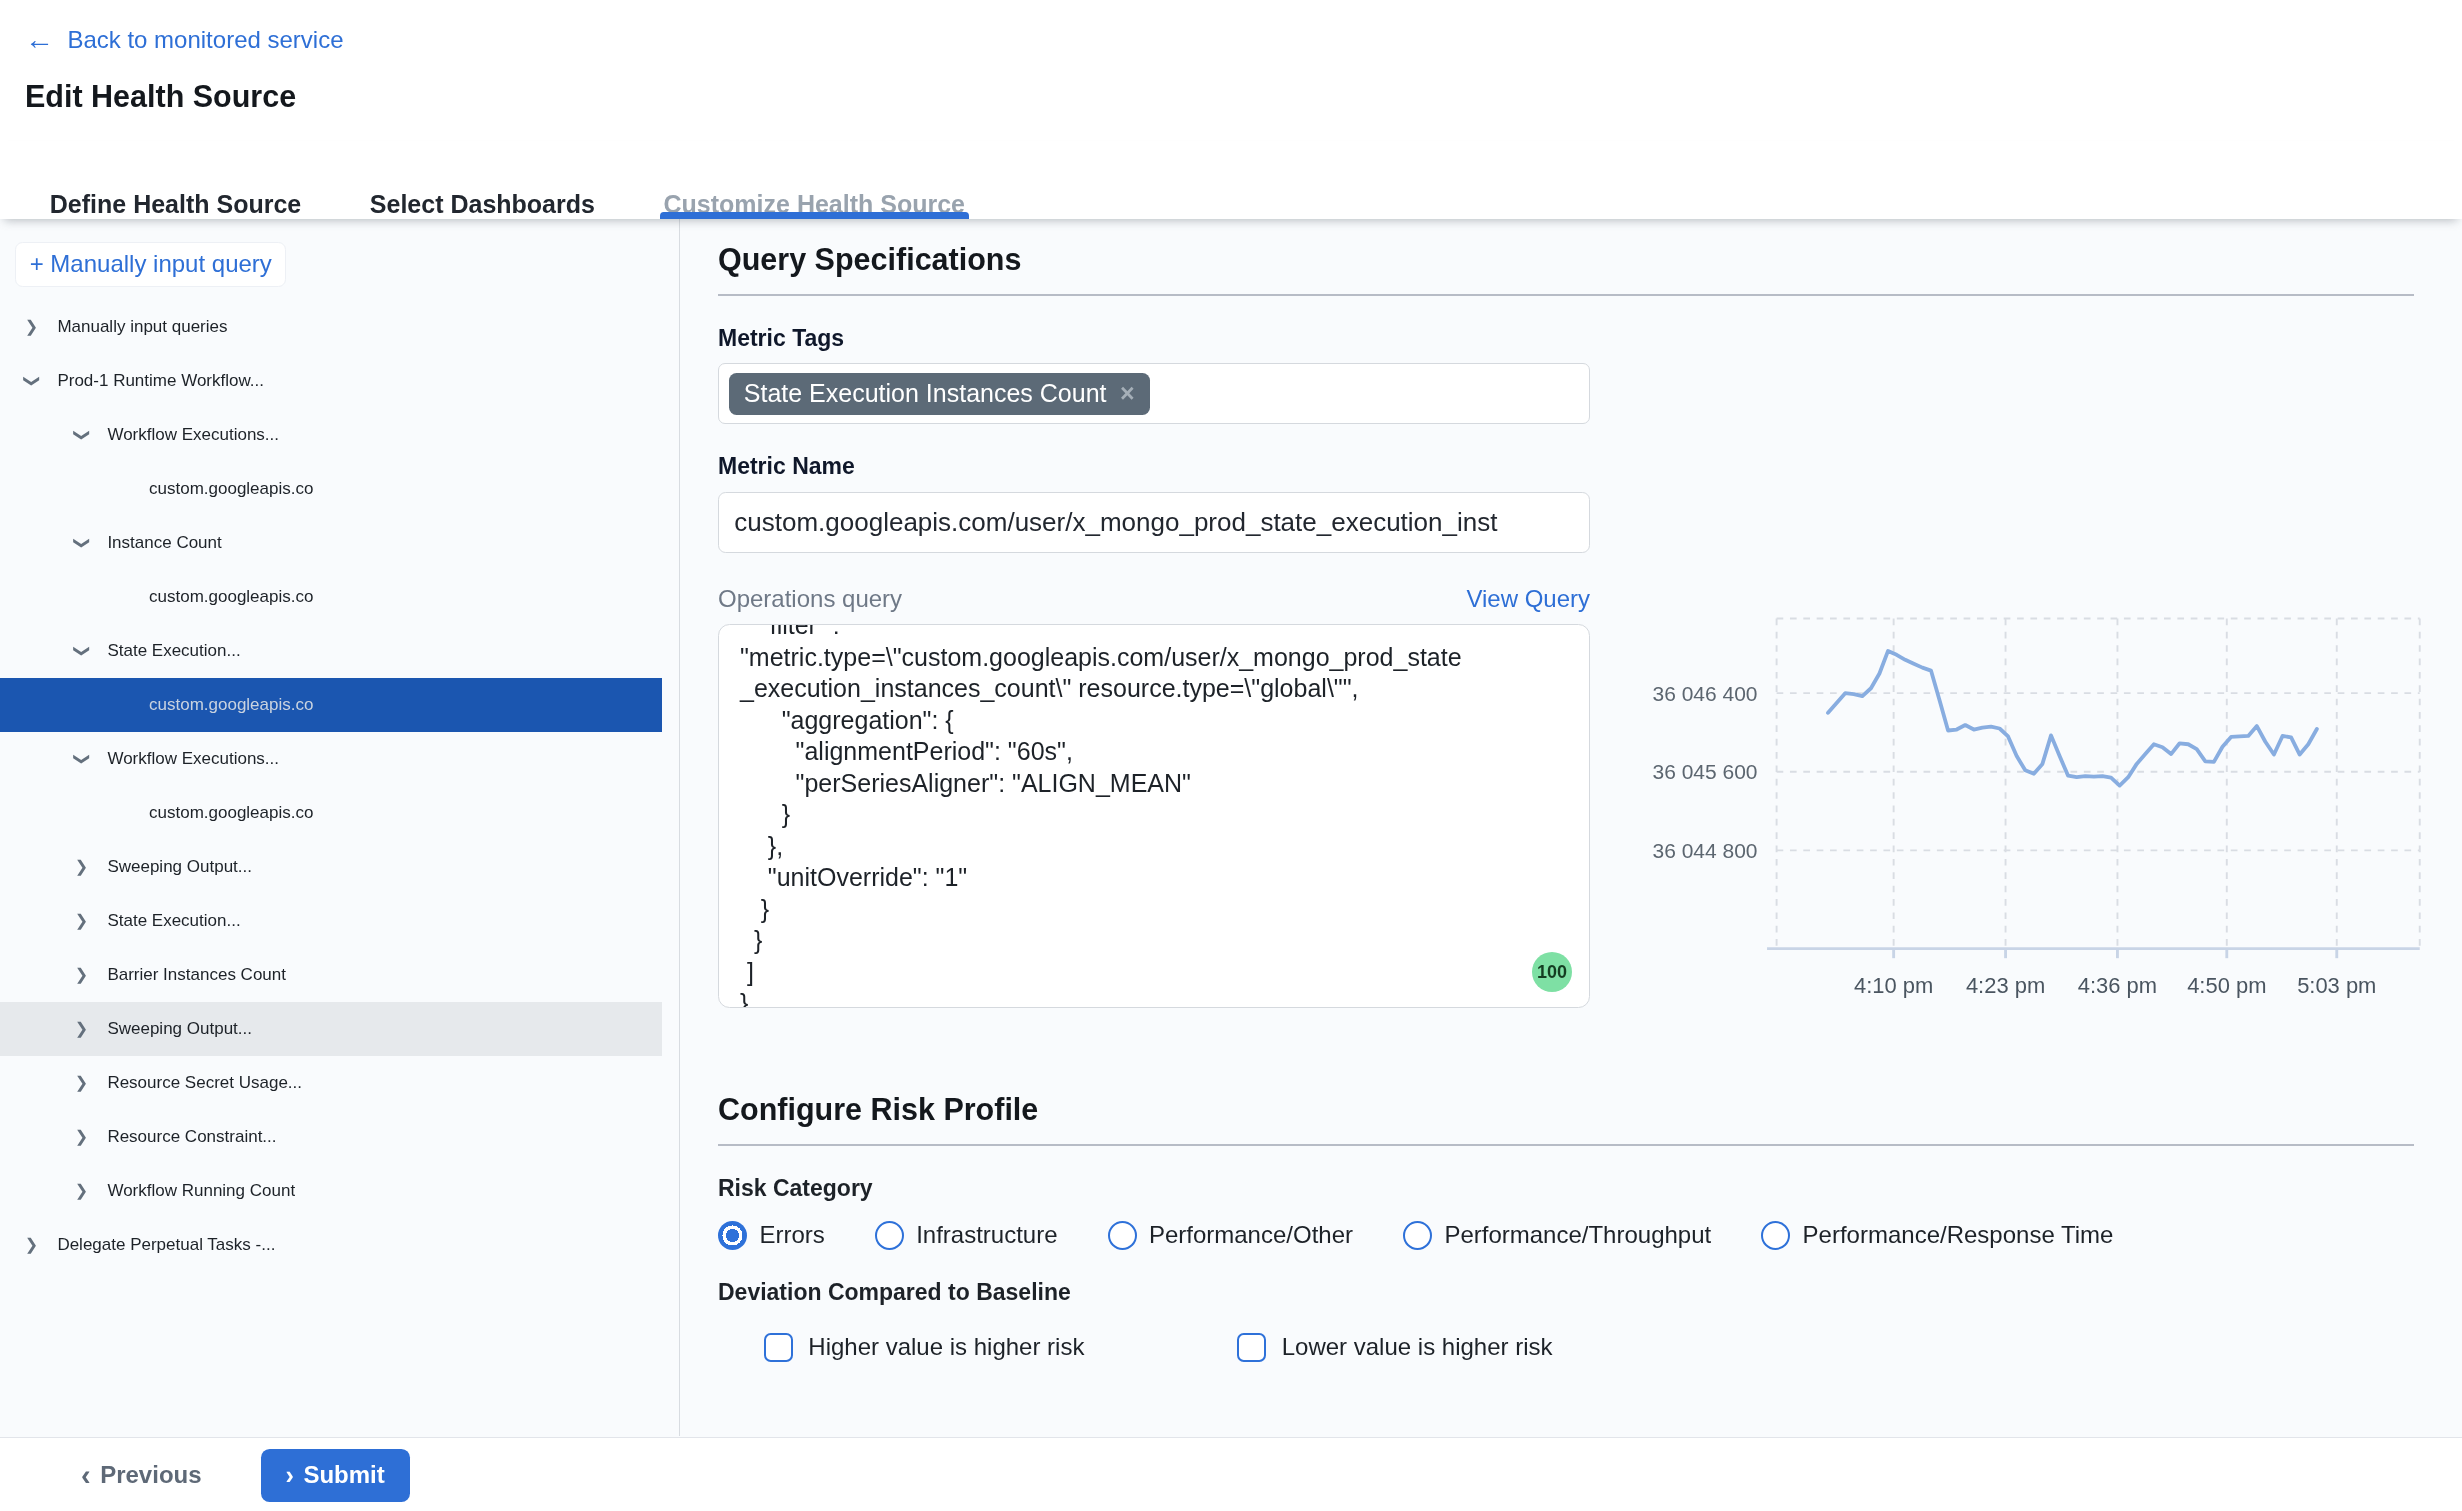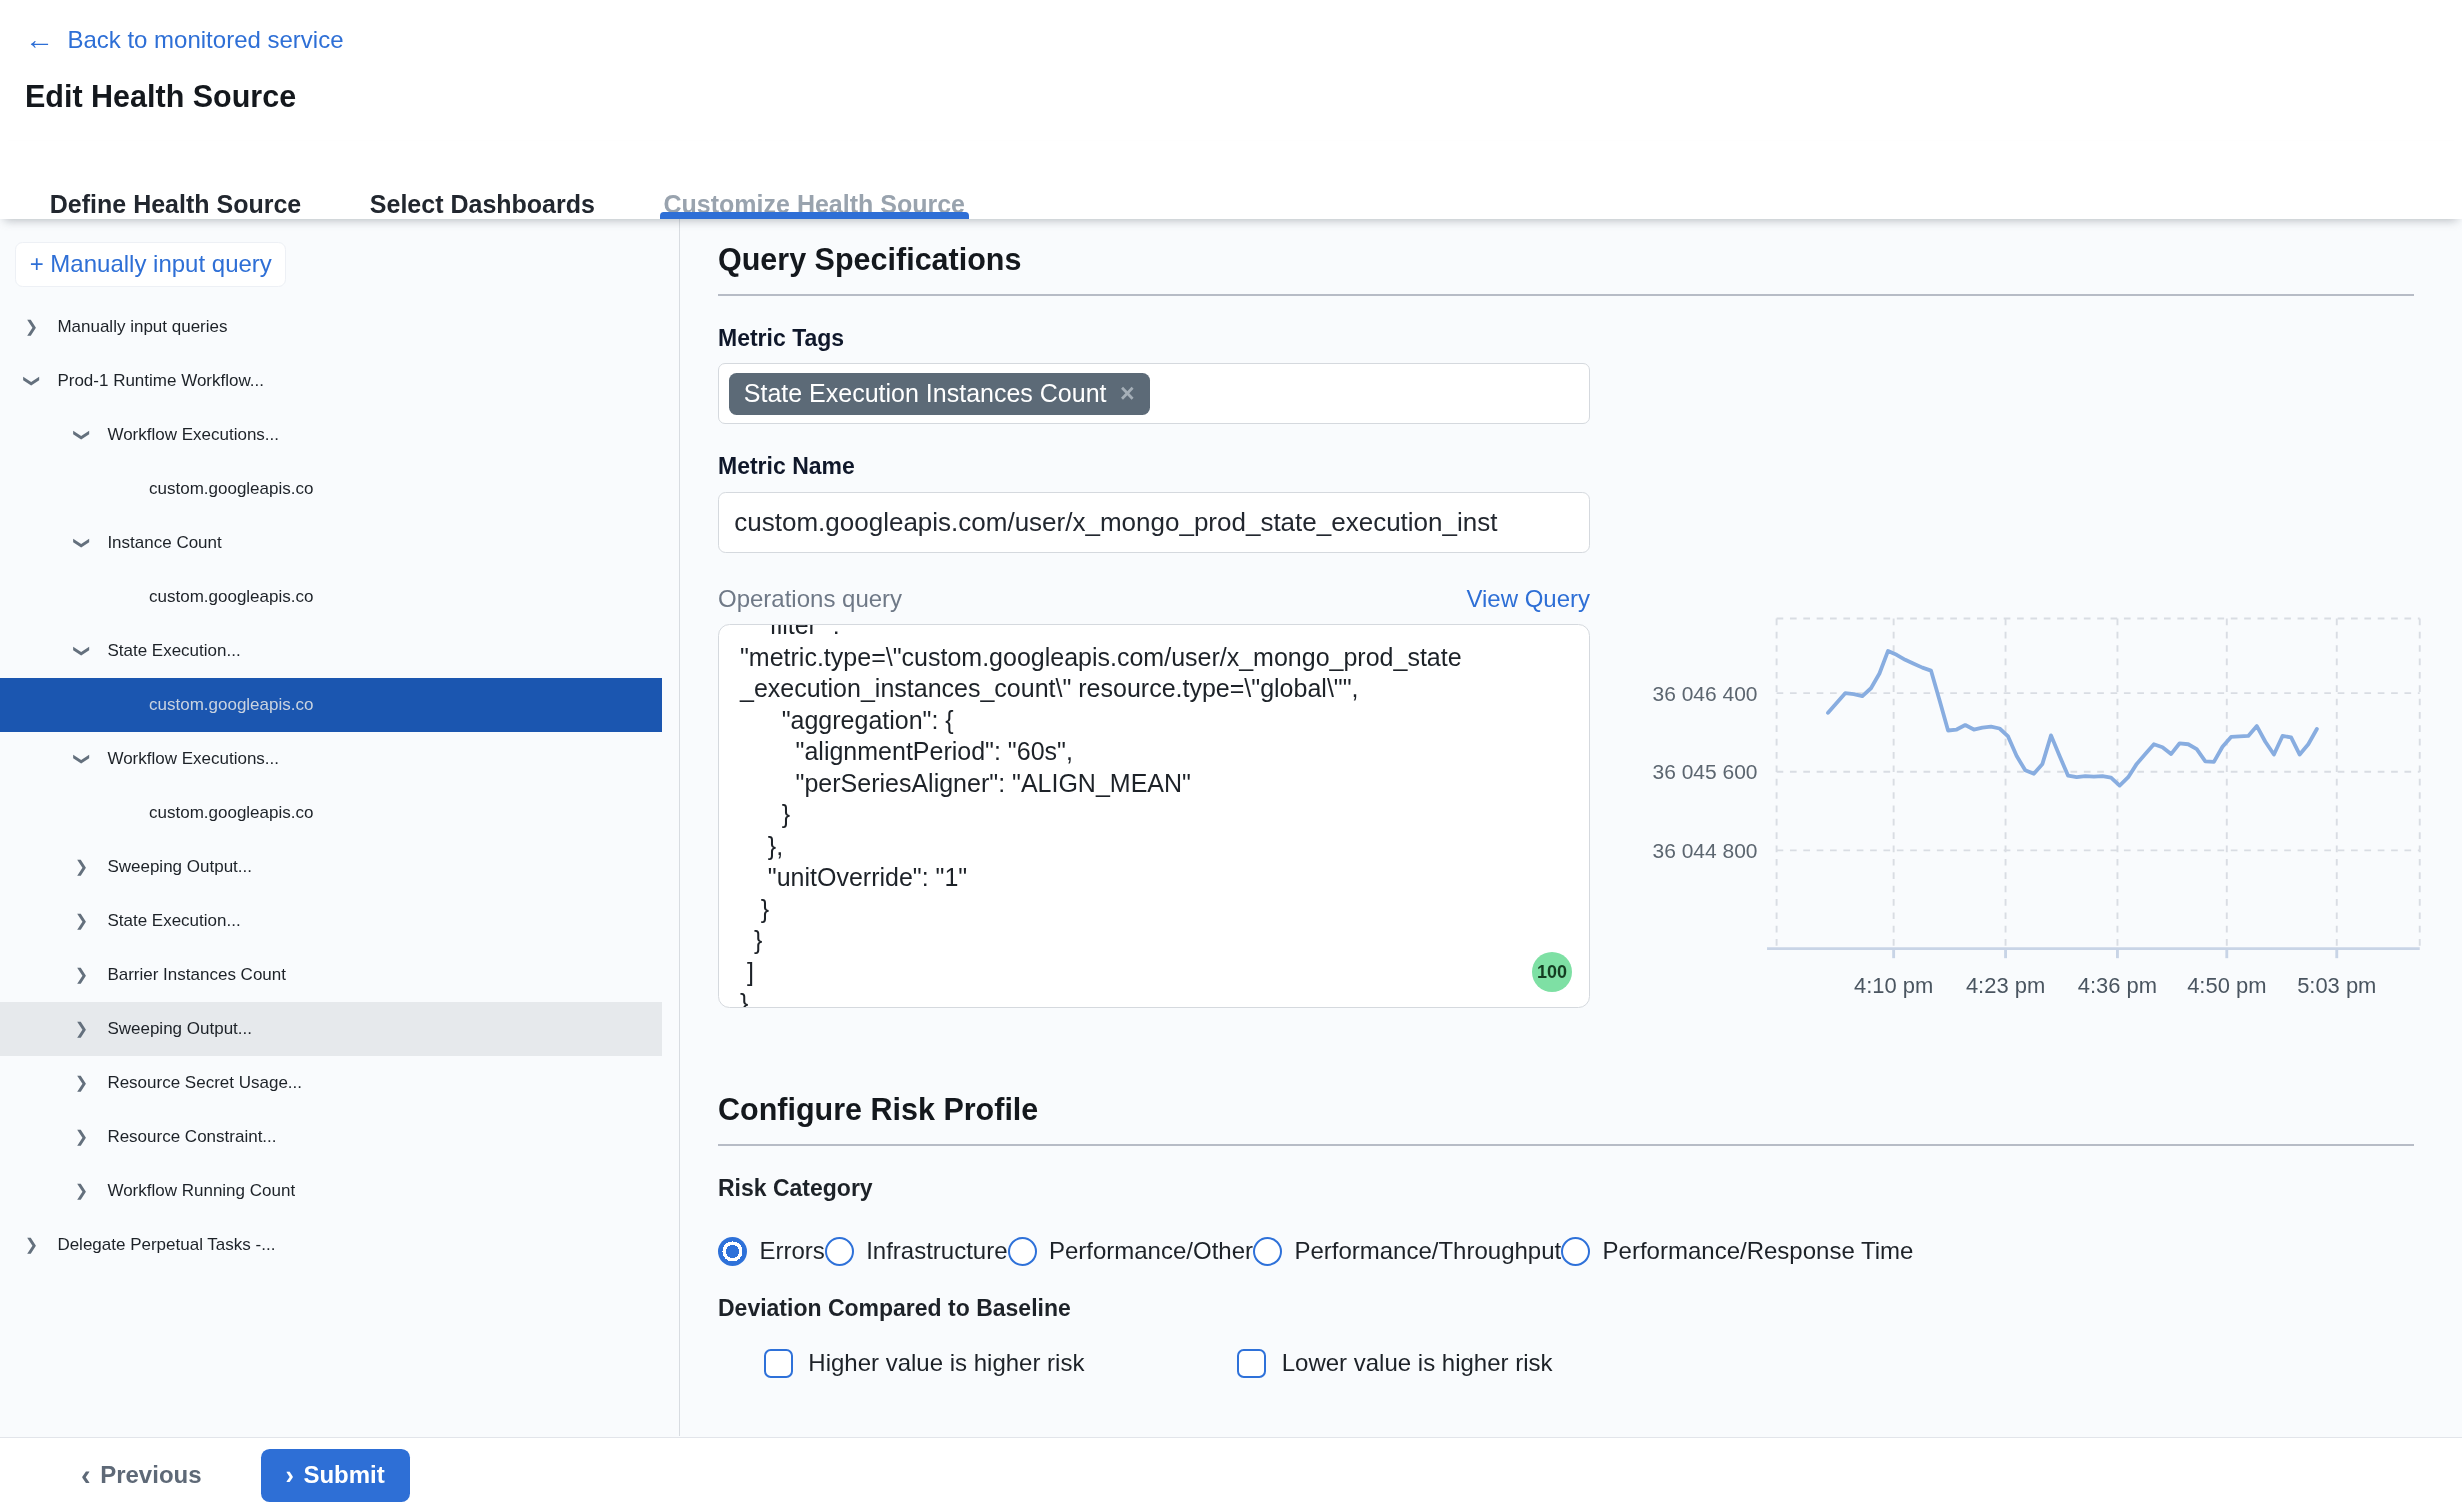--- a/index.html
+++ b/index.html
@@ -90,21 +90,21 @@
   .chart-col{flex:1;padding-left:53px;}
   .chart-wrap{margin-top:307px;}
   svg text.ylab{font-family:"Liberation Sans",sans-serif;font-size:22px;fill:#5C6670;}
   svg text.xlab{font-family:"Liberation Sans",sans-serif;font-size:23px;fill:#4A5560;}
   svg line.grid{stroke:#D9DDE3;stroke-width:2;stroke-dasharray:7 7;}
   svg line.axis{stroke:#C8D4E6;stroke-width:3;}
   svg polyline.series{fill:none;stroke:#88ADE0;stroke-width:4;stroke-linejoin:round;stroke-linecap:round;}
   
   .risk-section{margin-top:59px;}
   .risk-label{font-size:23px;font-weight:600;color:#1D2228;margin-top:29px;}
-  .radio-row{display:flex;align-items:center;margin-top:35px;}
+  .radio-row{display:flex;align-items:center;gap:50px;margin-top:19px;}
   .radio-item{display:flex;align-items:center;cursor:pointer;}
   .radio-dot{
     width:29px;height:29px;border-radius:50%;flex:none;
     border:2.9px solid #2E71D9;background:#fff;
   }
   .radio-item.selected .radio-dot{
     border:0;
     background:radial-gradient(circle,#2E71D9 0 6.7px,#fff 6.7px 10px,#2E71D9 10px);
   }
   .radio-item .radio-label{margin-left:12.4px;font-size:24px;color:#1D2228;}

